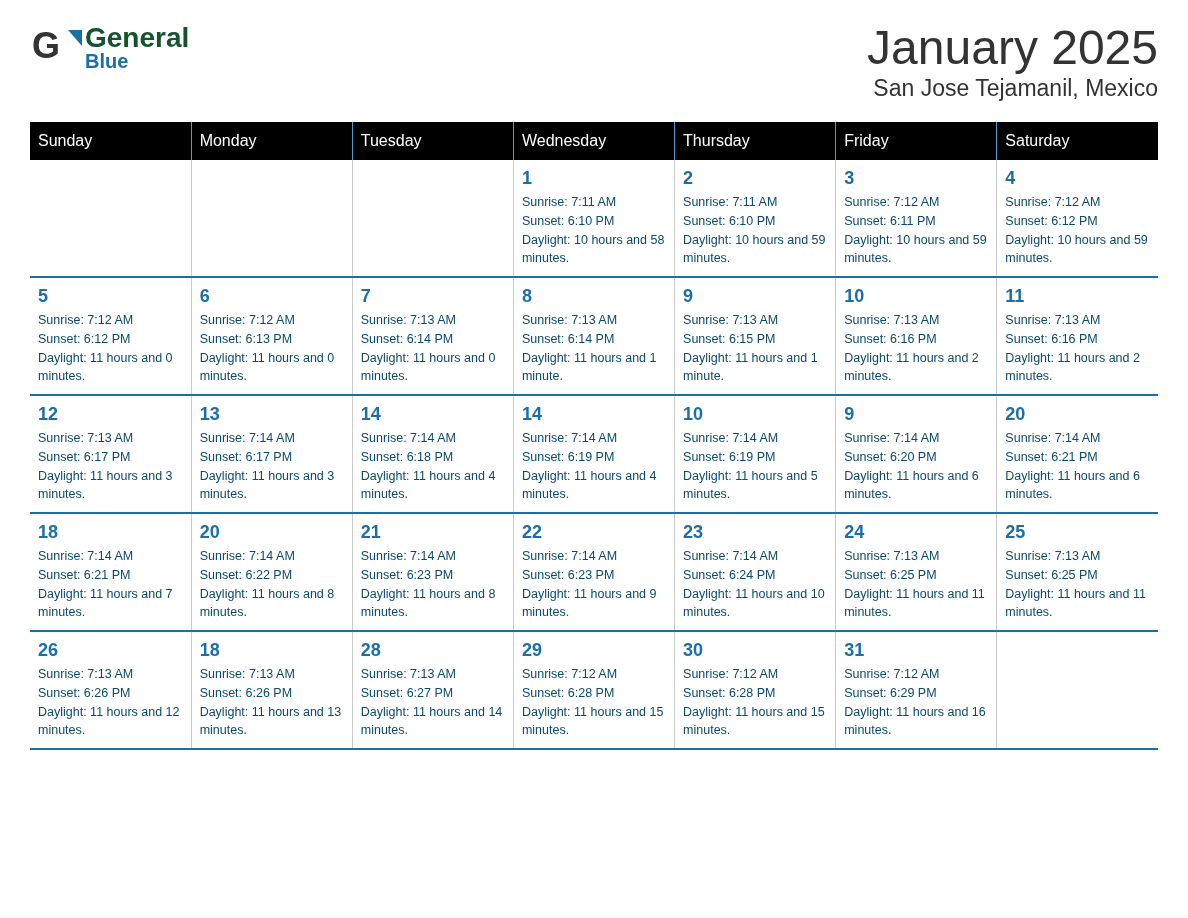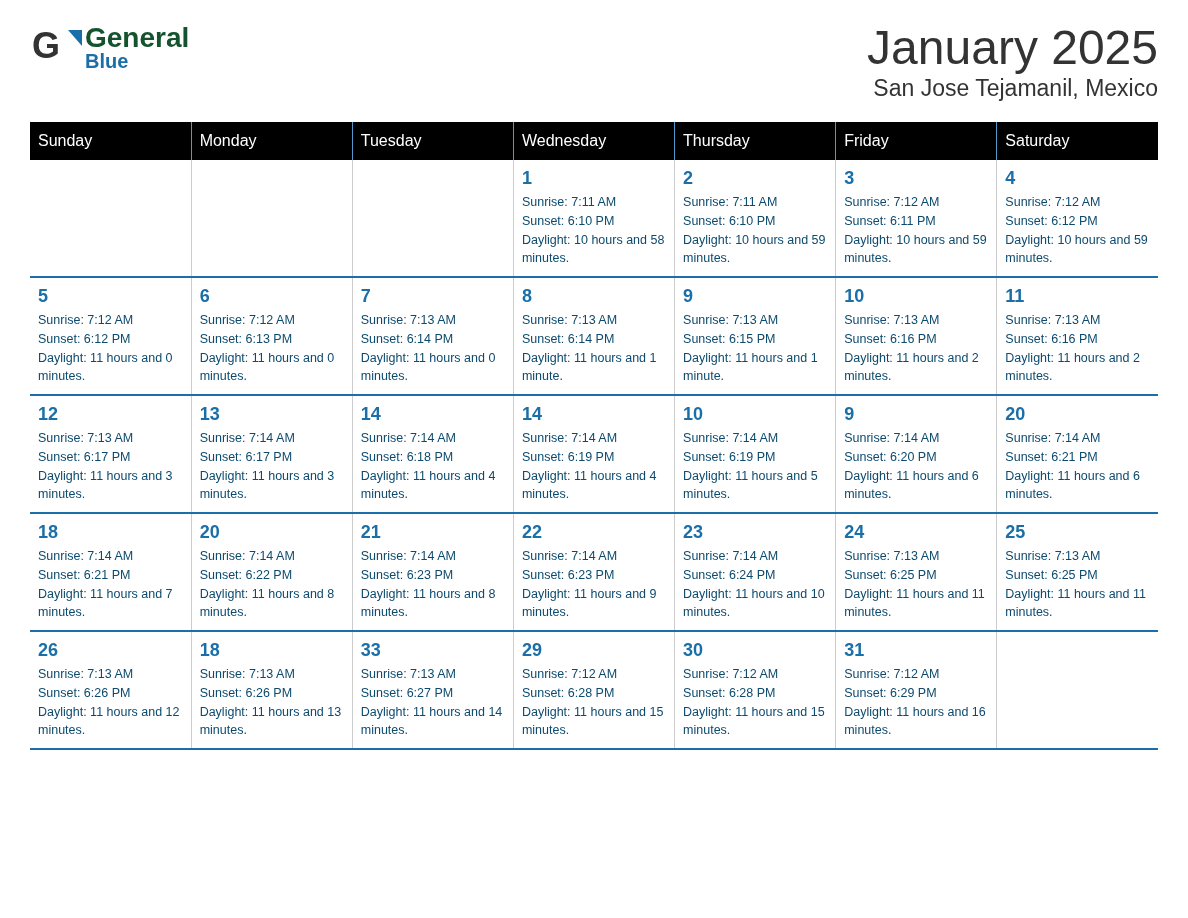--- a/index.html
+++ b/index.html
@@ -297,21 +297,21 @@
 Sunset: 6:26 PM
 Daylight: 11 hours and 12 minutes.</div>
         </td>
         <td>
           <span class="day-number">18</span>
           <div class="sun-info" style="white-space: pre-line;">Sunrise: 7:13 AM
 Sunset: 6:26 PM
 Daylight: 11 hours and 13 minutes.</div>
         </td>
         <td>
-          <span class="day-number">33</span>
+          <span class="day-number">28</span>
           <div class="sun-info" style="white-space: pre-line;">Sunrise: 7:13 AM
 Sunset: 6:27 PM
 Daylight: 11 hours and 14 minutes.</div>
         </td>
         <td>
           <span class="day-number">29</span>
           <div class="sun-info" style="white-space: pre-line;">Sunrise: 7:12 AM
 Sunset: 6:28 PM
 Daylight: 11 hours and 15 minutes.</div>
         </td>

